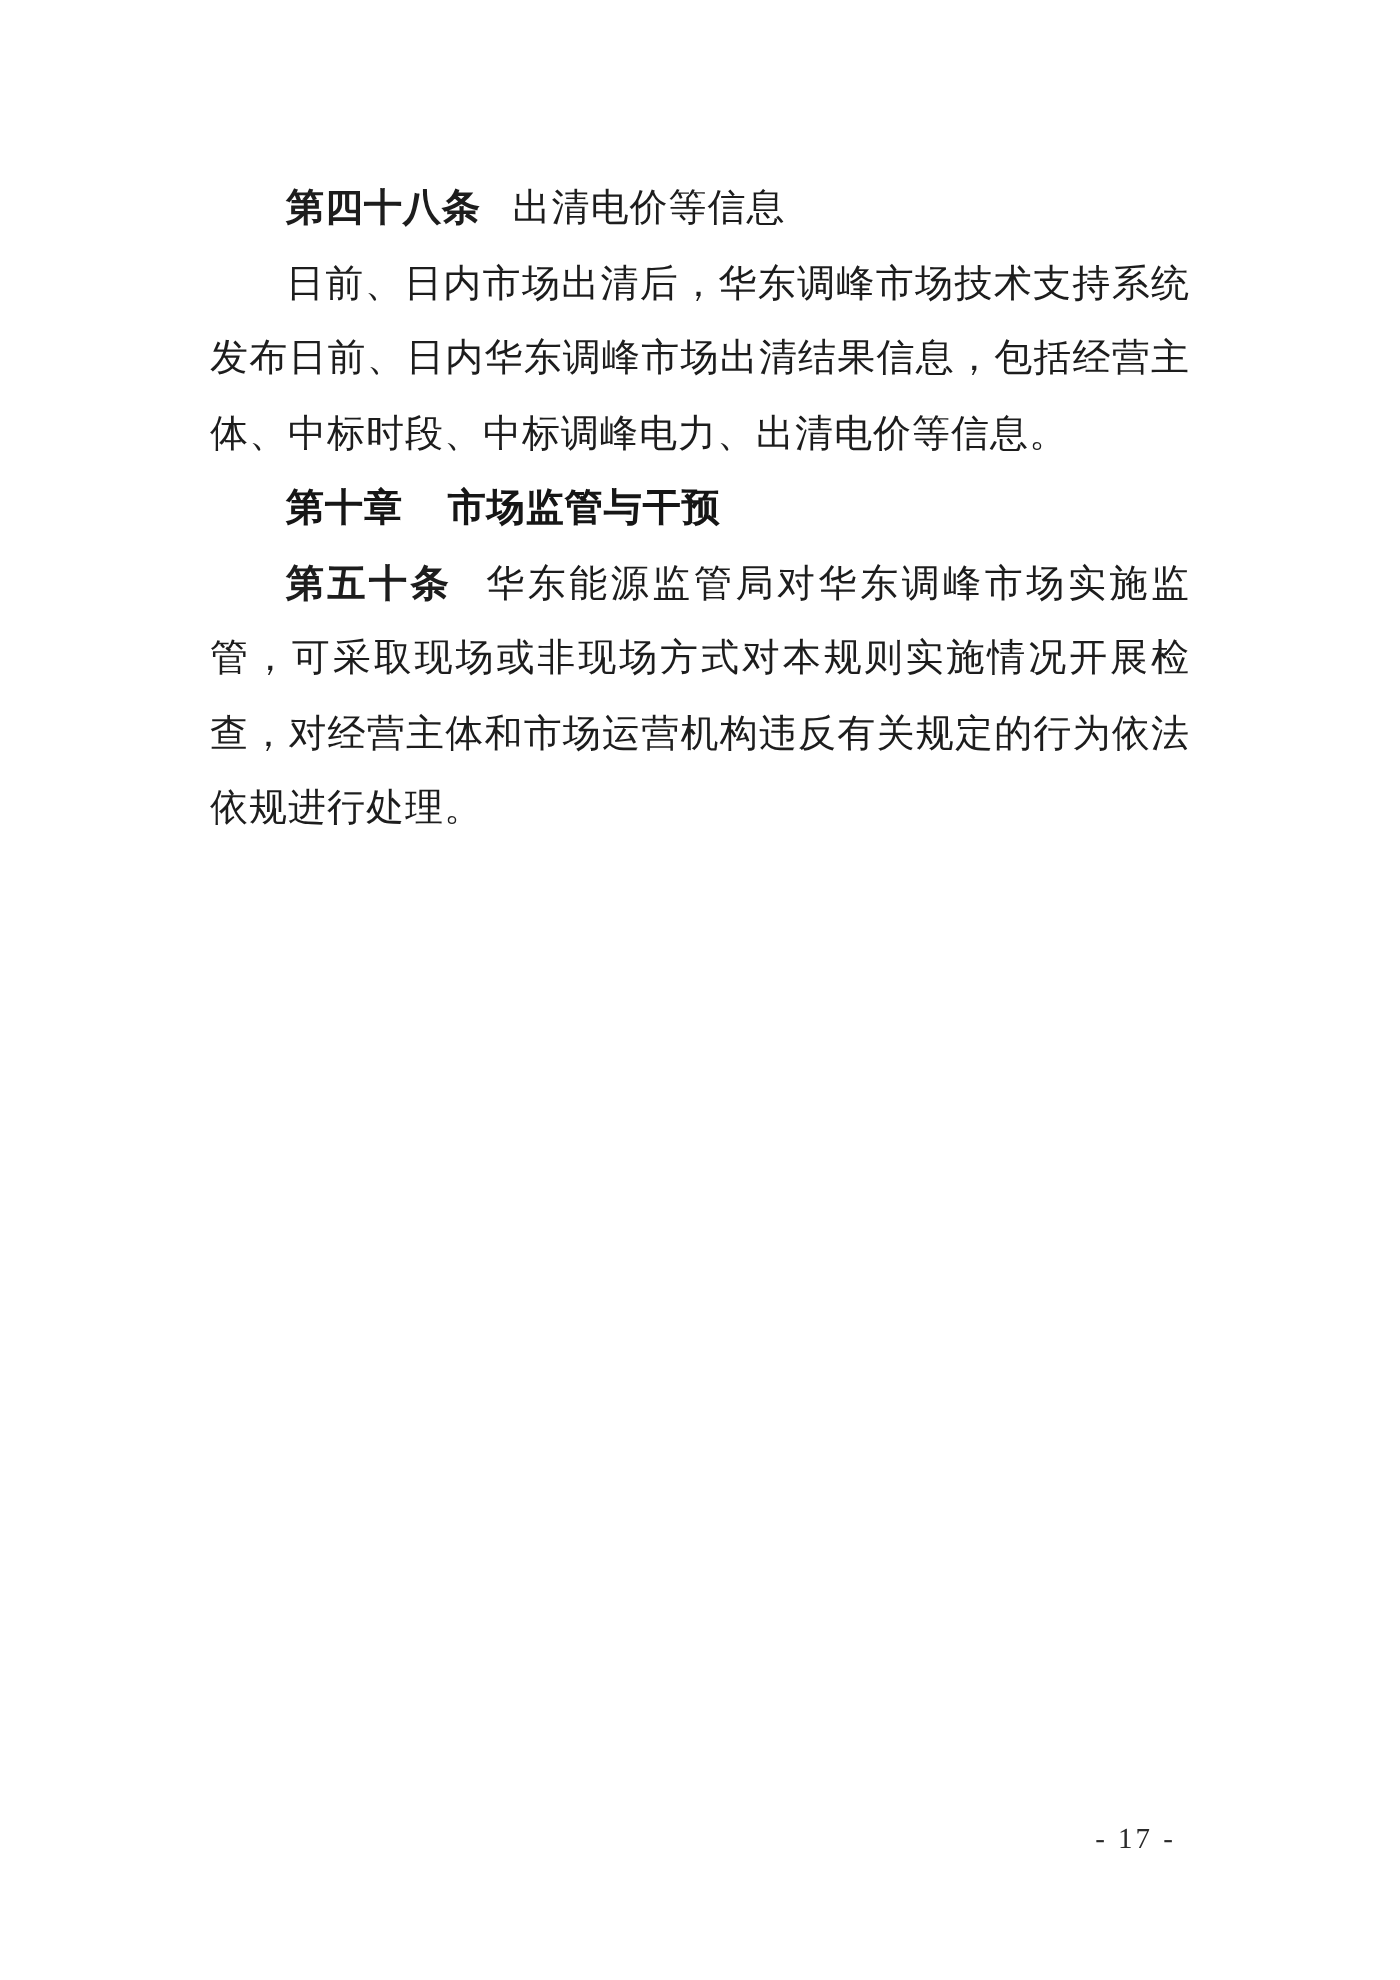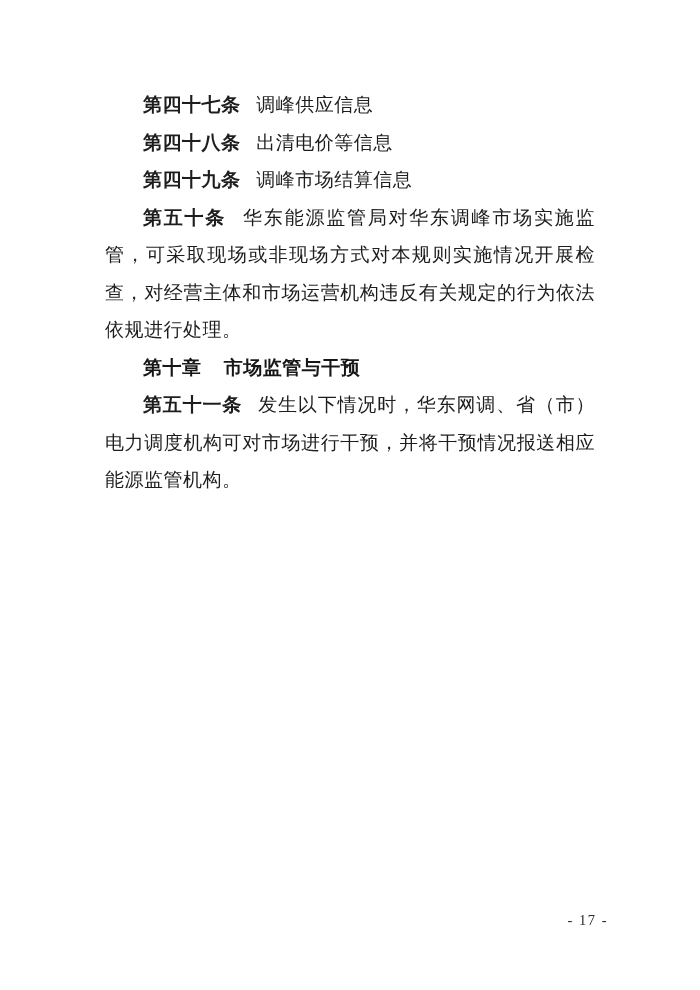--- a/index.html
+++ b/index.html
@@ -49,58 +49,47 @@
     text-indent: 0;
     letter-spacing: 1px;
     color: #161616;
   }
   .chapter-name {
     margin-left: 0.9em;
   }
   .page-number {
     position: absolute;
     top: 912px;
-    right: 92px;
+    right: 112px;
     font-size: 14.5px;
     letter-spacing: 1.5px;
     color: #2a2a2a;
   }
 </style>
 </head>
 <body>
 
 <div class="page">
   <div class="content">
 
-    <p class="para article-heading">
-      <span class="article-num">第四十七条</span>
-      <span class="article-title">调峰供应信息</span>
-    </p>
 
     <p class="para article-heading">
       <span class="article-num">第四十八条</span>
       <span class="article-title">出清电价等信息</span>
     </p>
+    <p class="para">日前、日内市场出清后，华东调峰市场技术支持系统发布日前、日内华东调峰市场出清结果信息，包括经营主体、中标时段、中标调峰电力、出清电价等信息。</p>
 
-    <p class="para article-heading">
-      <span class="article-num">第四十九条</span>
-      <span class="article-title">调峰市场结算信息</span>
+
+    <p class="para chapter-title">
+      <span>第十章</span>
+      <span class="chapter-name">市场监管与干预</span>
     </p>
 
     <p class="para">
       <span class="article-num">第五十条</span>
       <span class="article-body-start">华东能源监管局对华东调峰市场实施监管，可采取现场或非现场方式对本规则实施情况开展检查，对经营主体和市场运营机构违反有关规定的行为依法依规进行处理。</span>
     </p>
 
-    <p class="para chapter-title">
-      <span>第十章</span>
-      <span class="chapter-name">市场监管与干预</span>
-    </p>
-
-    <p class="para">
-      <span class="article-num">第五十一条</span>
-      <span class="article-body-start">发生以下情况时，华东网调、省（市）电力调度机构可对市场进行干预，并将干预情况报送相应能源监管机构。</span>
-    </p>
 
   </div>
 
   <div class="page-number">- 17 -</div>
 </div>
 
 </body></html>

